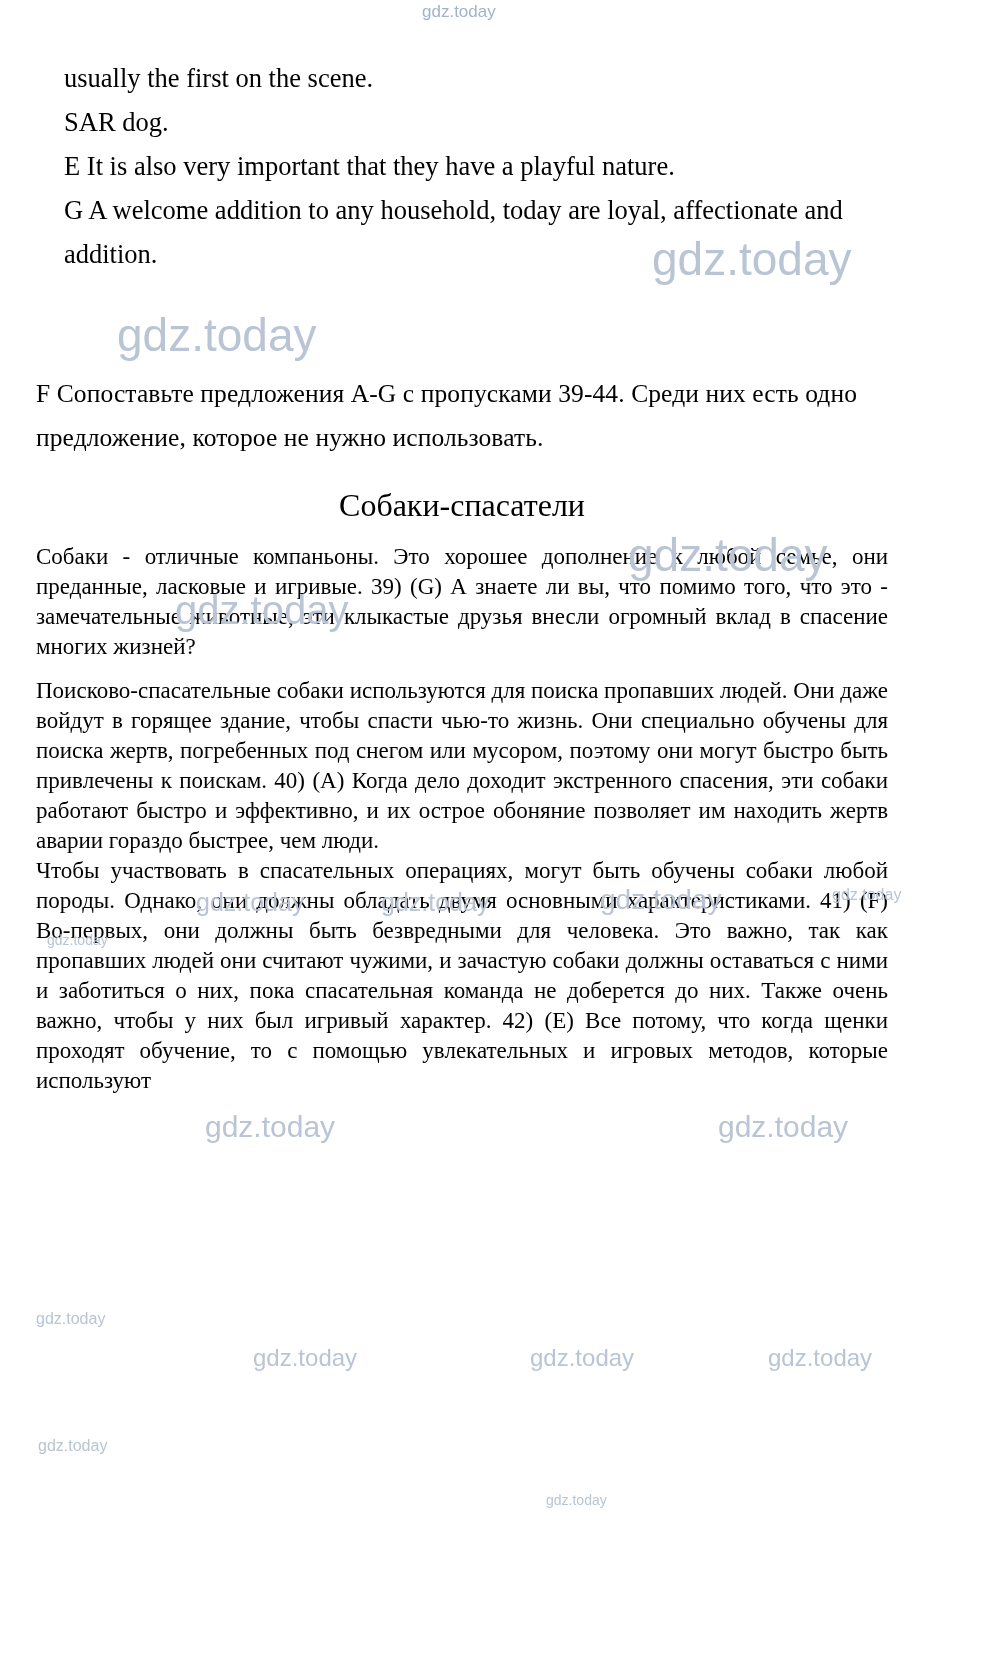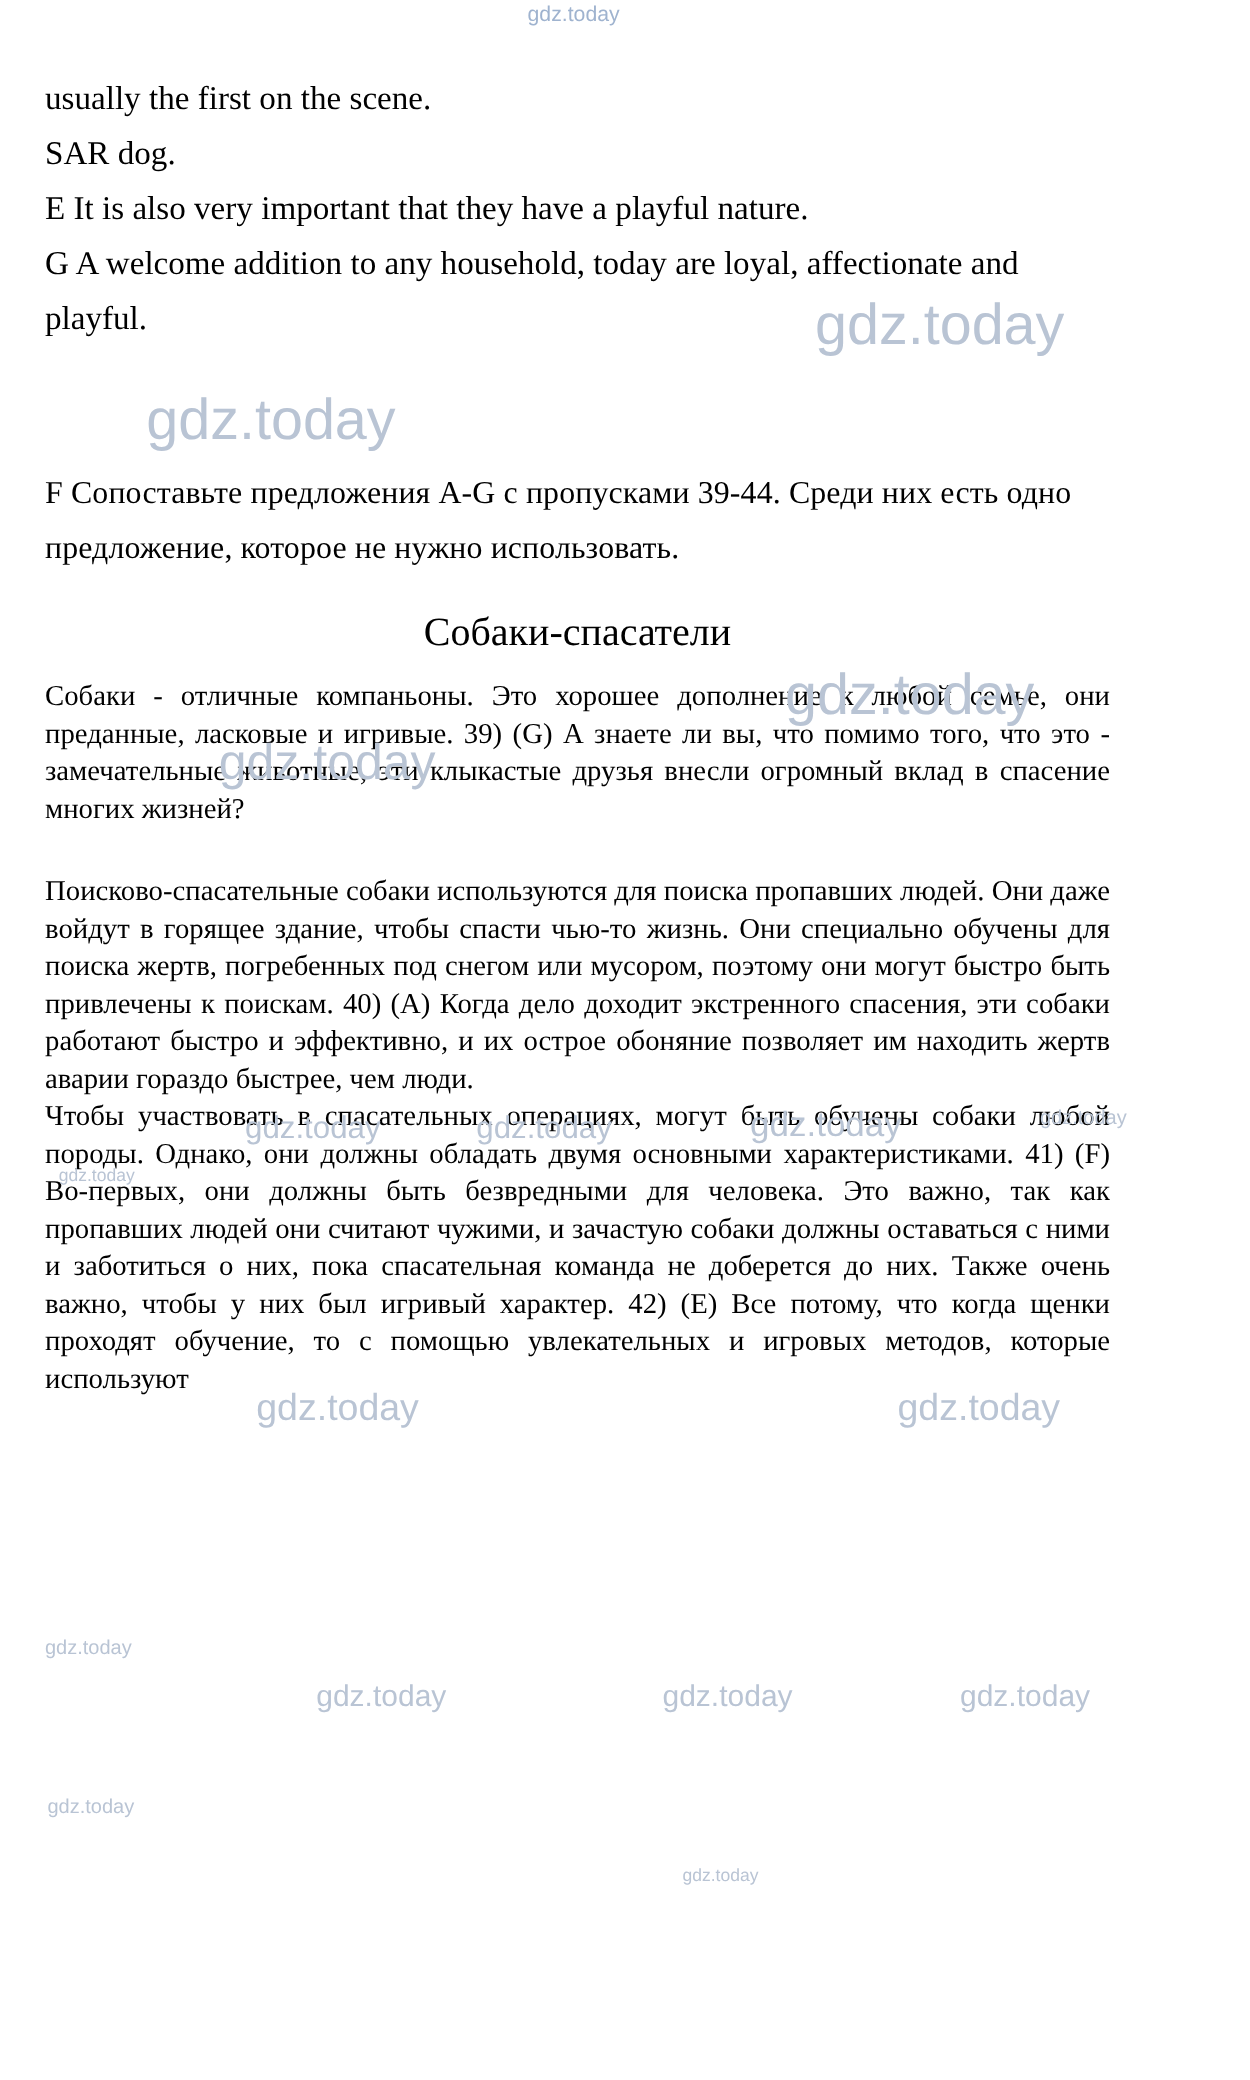--- a/index.html
+++ b/index.html
@@ -28,20 +28,21 @@
   }
 
   
   .eng-block {
     margin-top: 56px;
     font-size: 26.5px;
     line-height: 44px;
   }
   .eng-block .ln {
     white-space: nowrap;
+    margin-left: 28px;
   }
 
   
   .task-heading {
     margin-top: 96px;
     font-weight: normal;
     font-size: 25.5px;
     line-height: 44px;
     letter-spacing: 0.1px;
   }
@@ -58,21 +59,21 @@
   .ru-body {
     margin-top: 22px;
     font-size: 23px;
     line-height: 30px;
     text-align: justify;
   }
   .ru-body p {
     margin: 0 0 0 0;
   }
   .ru-body p.gap {
-    margin-top: 36px;
+    margin-top: 14px;
   }
   .jnorm {
     text-align: justify;
     text-align-last: left;
   }
 
   
   .wm {
     position: absolute;
     font-family: Liberation Sans, sans-serif;
@@ -87,21 +88,21 @@
 
 <div class="page">
 
   <div class="content">
 
     <div class="eng-block">
       <div class="ln">usually the first on the scene.</div>
       <div class="ln">SAR dog.</div>
       <div class="ln">E It is also very important that they have a playful nature.</div>
       <div class="ln">G A welcome addition to any household, today are loyal, affectionate and</div>
-      <div class="ln">playful.</div>
+      <div class="ln">addition.</div>
     </div>
 
     <div class="task-heading">F Сопоставьте предложения A-G с пропусками 39-44. Среди них есть одно предложение, которое не нужно использовать.</div>
 
     <div class="subtitle">Собаки-спасатели</div>
 
     <div class="ru-body">
       <p class="jnorm">Собаки - отличные компаньоны. Это хорошее дополнение к любой семье, они преданные, ласковые и игривые. 39) (G) А знаете ли вы, что помимо того, что это - замечательные животные, эти клыкастые друзья внесли огромный вклад в спасение многих жизней?</p>
       <p class="gap jnorm">Поисково-спасательные собаки используются для поиска пропавших людей. Они даже войдут в горящее здание, чтобы спасти чью-то жизнь. Они специально обучены для поиска жертв, погребенных под снегом или мусором, поэтому они могут быстро быть привлечены к поискам. 40) (A) Когда дело доходит экстренного спасения, эти собаки работают быстро и эффективно, и их острое обоняние позволяет им находить жертв аварии гораздо быстрее, чем люди.</p>
       <p class="jnorm">Чтобы участвовать в спасательных операциях, могут быть обучены собаки любой породы. Однако, они должны обладать двумя основными характеристиками. 41) (F) Во-первых, они должны быть безвредными для человека. Это важно, так как пропавших людей они считают чужими, и зачастую собаки должны оставаться с ними и заботиться о них, пока спасательная команда не доберется до них. Также очень важно, чтобы у них был игривый характер. 42) (E) Все потому, что когда щенки проходят обучение, то с помощью увлекательных и игровых методов, которые используют</p>

